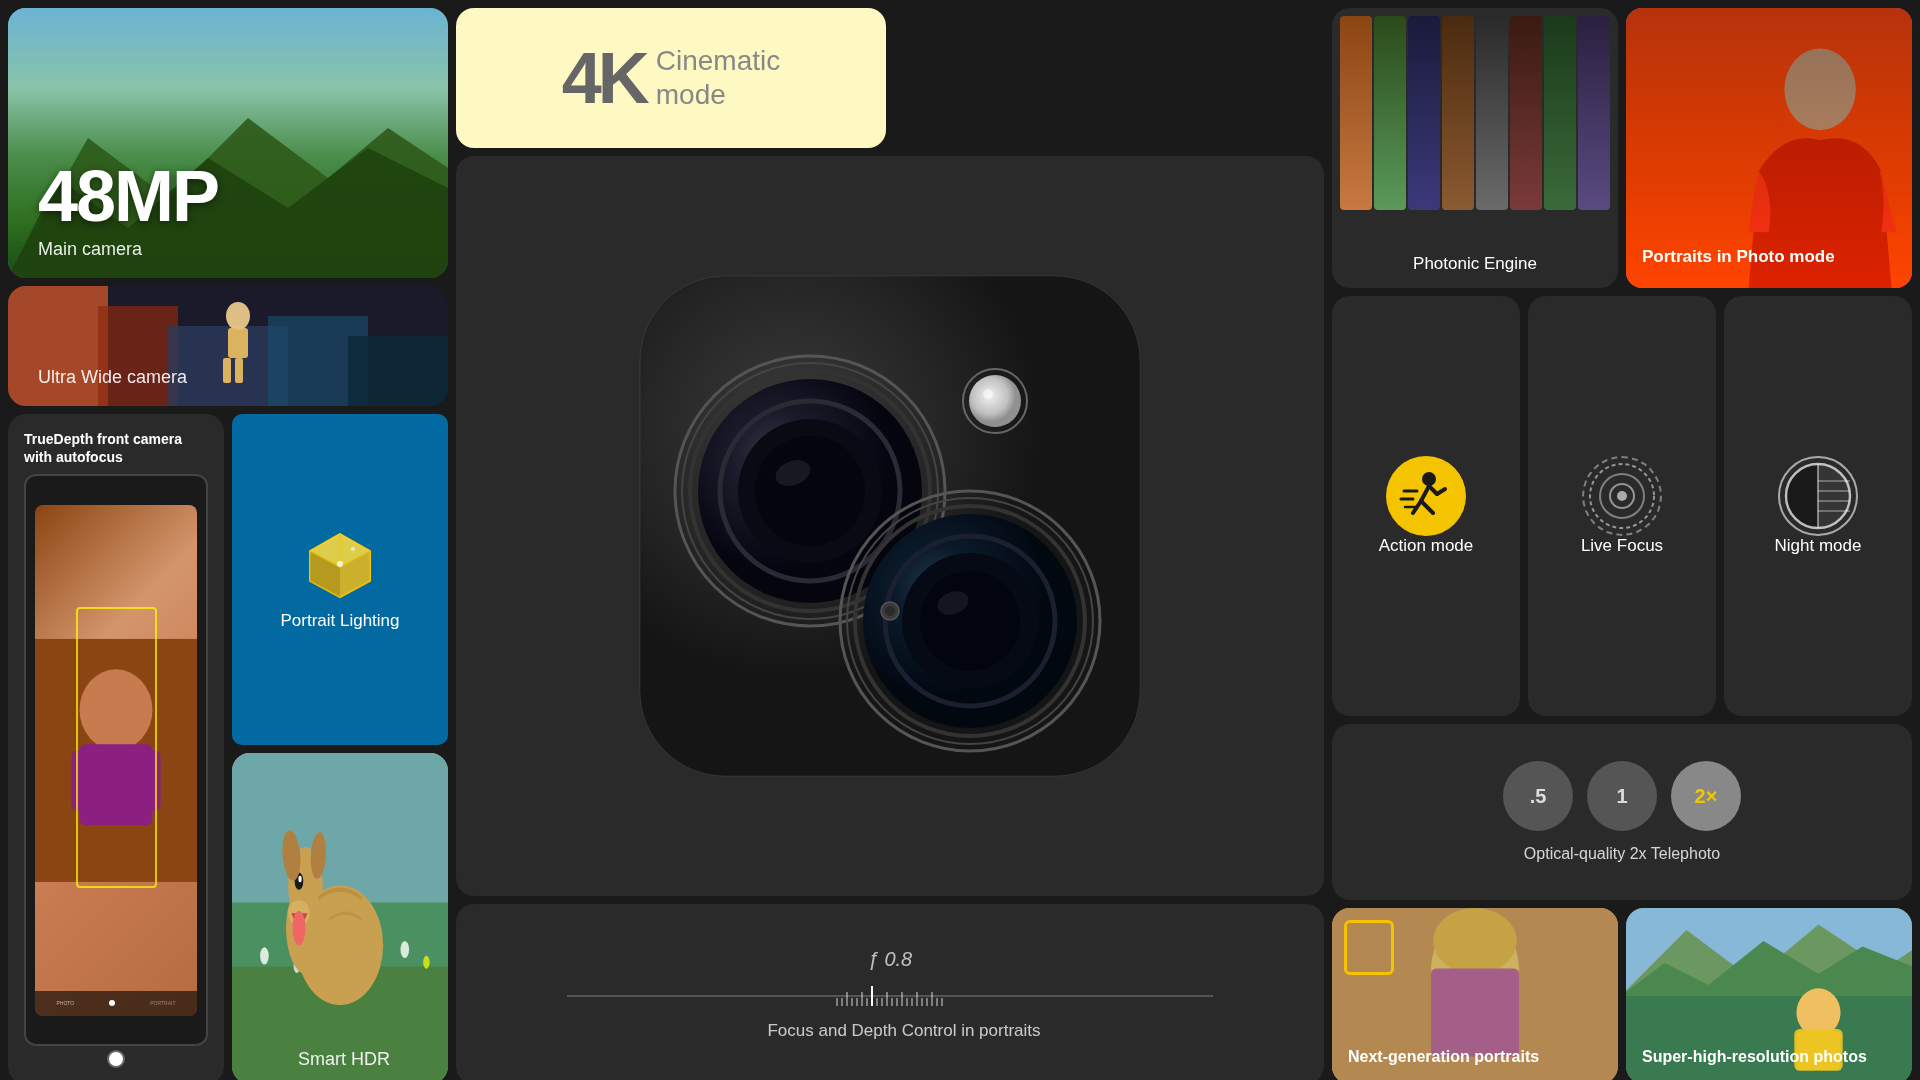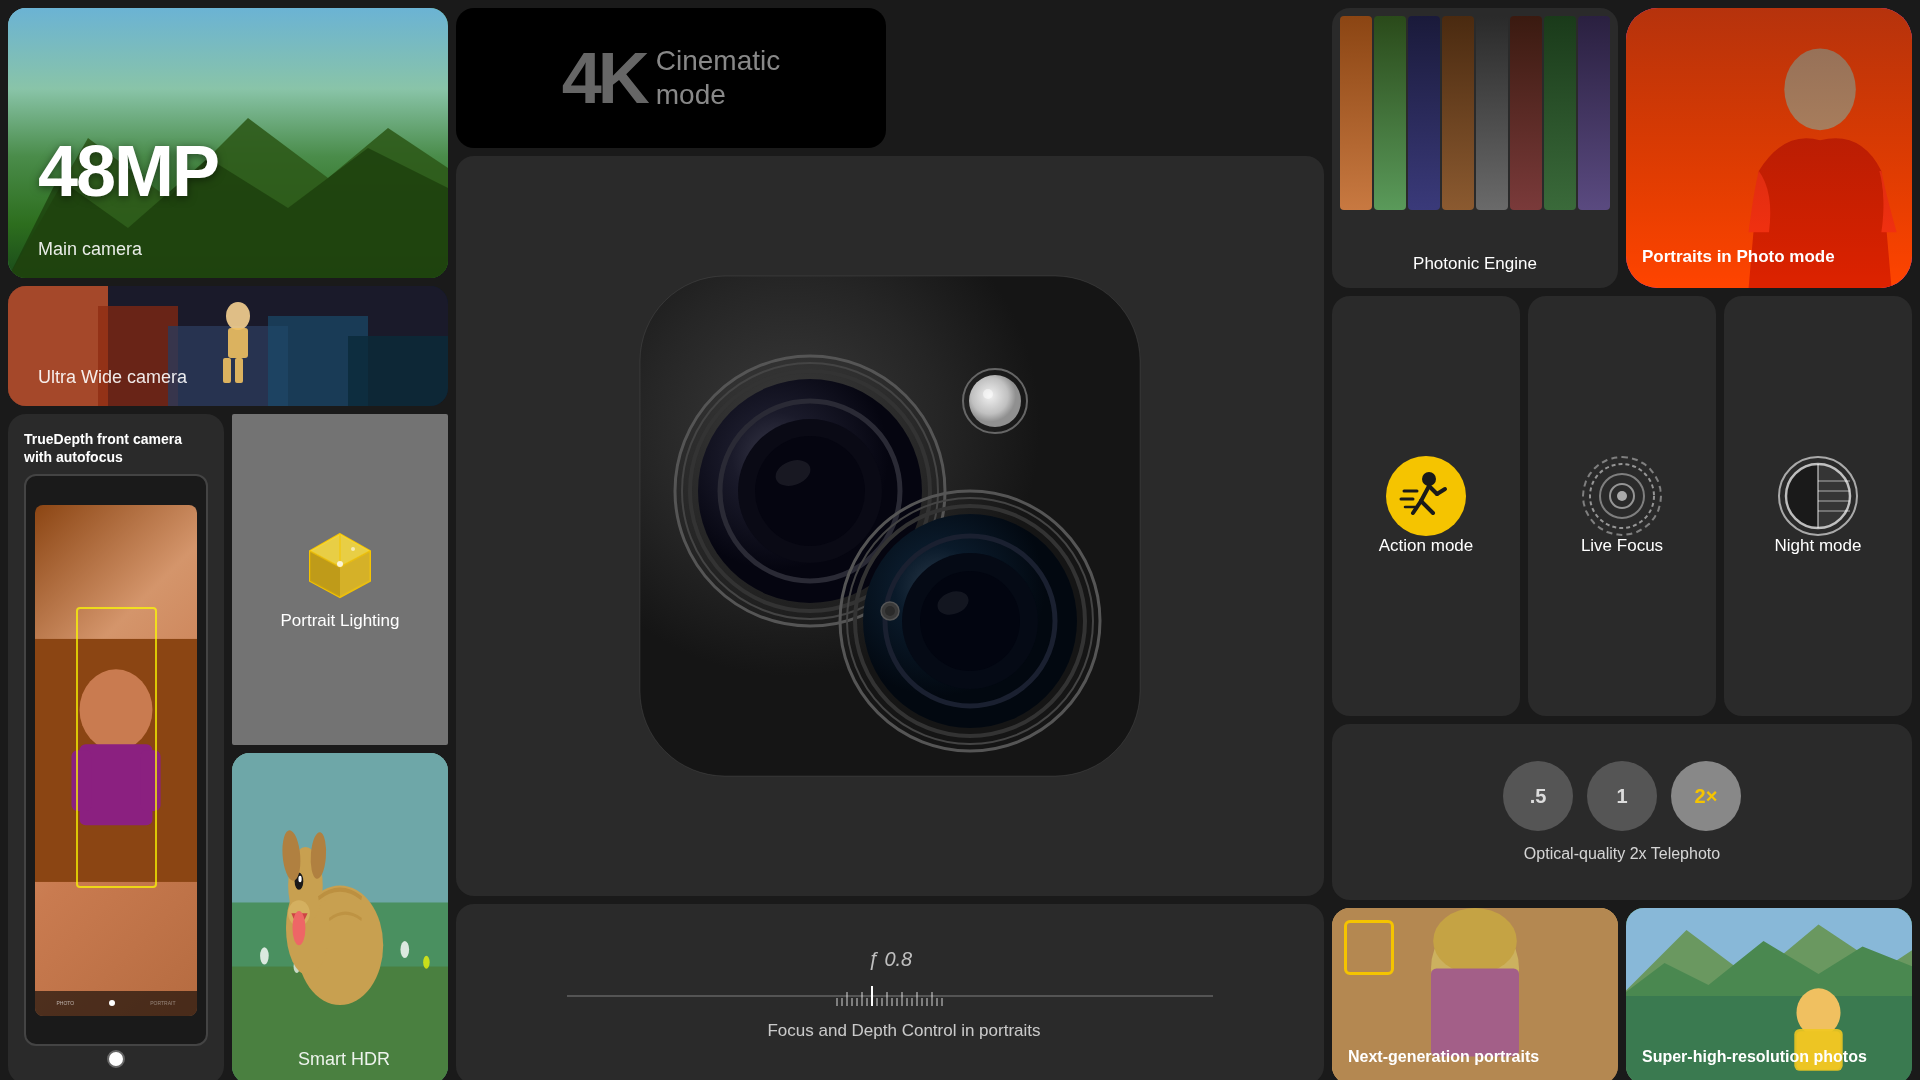--- a/index.html
+++ b/index.html
@@ -34,21 +34,21 @@
     }
     .mountain-bg {
       width: 100%;
       height: 100%;
       background: linear-gradient(180deg, #6bb3d4 0%, #89c4a8 30%, #4a8c4a 55%, #2d6e1e 80%, #1a4a1a 100%);
       position: absolute;
       top: 0; left: 0;
     }
     .mp-text {
       position: absolute;
-      bottom: 66px;
+      bottom: 41px;
       left: 30px;
       font-size: 72px;
       font-weight: 800;
       color: white;
       text-shadow: 0 2px 8px rgba(0,0,0,0.5);
       letter-spacing: -2px;
     }
     .card-label {
       position: absolute;
       bottom: 18px;
@@ -161,21 +161,21 @@
       color: #5cb85c;
       font-size: 36px;
     }
     .recycled-text {
       color: rgba(255,255,255,0.85);
       font-size: 15px;
       text-align: center;
       line-height: 1.4;
     }
     .cinematic-card {
-      background: #000000;
+      background: #fef9c3;
       border-radius: 18px;
       display: flex;
       align-items: center;
       justify-content: center;
       padding: 20px;
     }
 
     
     .camera-center {
       background: #2a2a2a;
@@ -244,21 +244,21 @@
       bottom: 14px;
       left: 0; right: 0;
       text-align: center;
       color: white;
       font-size: 17px;
       font-weight: 500;
     }
 
     .portraits-card {
       background: #d946ef;
-      border-radius: 32px;
+      border-radius: 16px;
       overflow: hidden;
       position: relative;
     }
     .portraits-label {
       position: absolute;
       bottom: 20px;
       left: 16px;
       color: white;
       font-size: 17px;
       font-weight: 600;
@@ -393,22 +393,22 @@
       line-height: 1.3;
     }
 
     
     .left-triple {
       display: grid;
       grid-template-columns: 1fr 1fr;
       gap: 8px;
     }
     .portrait-lighting-card {
-      background: #737373;
-      border-radius: 2px;
+      background: #0369a1;
+      border-radius: 10px;
       padding: 20px;
       display: flex;
       flex-direction: column;
       align-items: center;
       justify-content: center;
       gap: 12px;
     }
     .portrait-label { 
       color: white; 
       font-size: 17px; 

